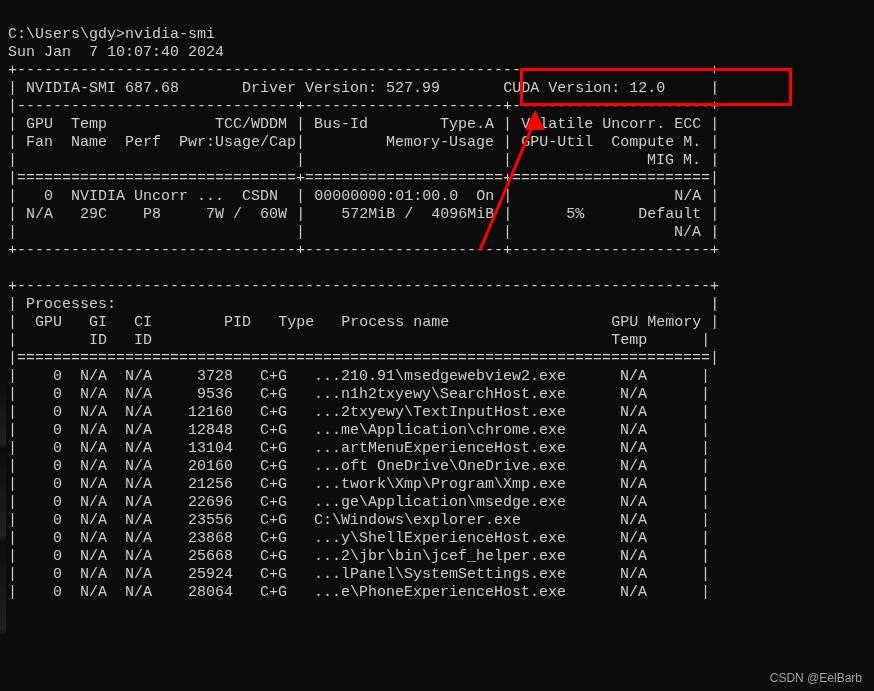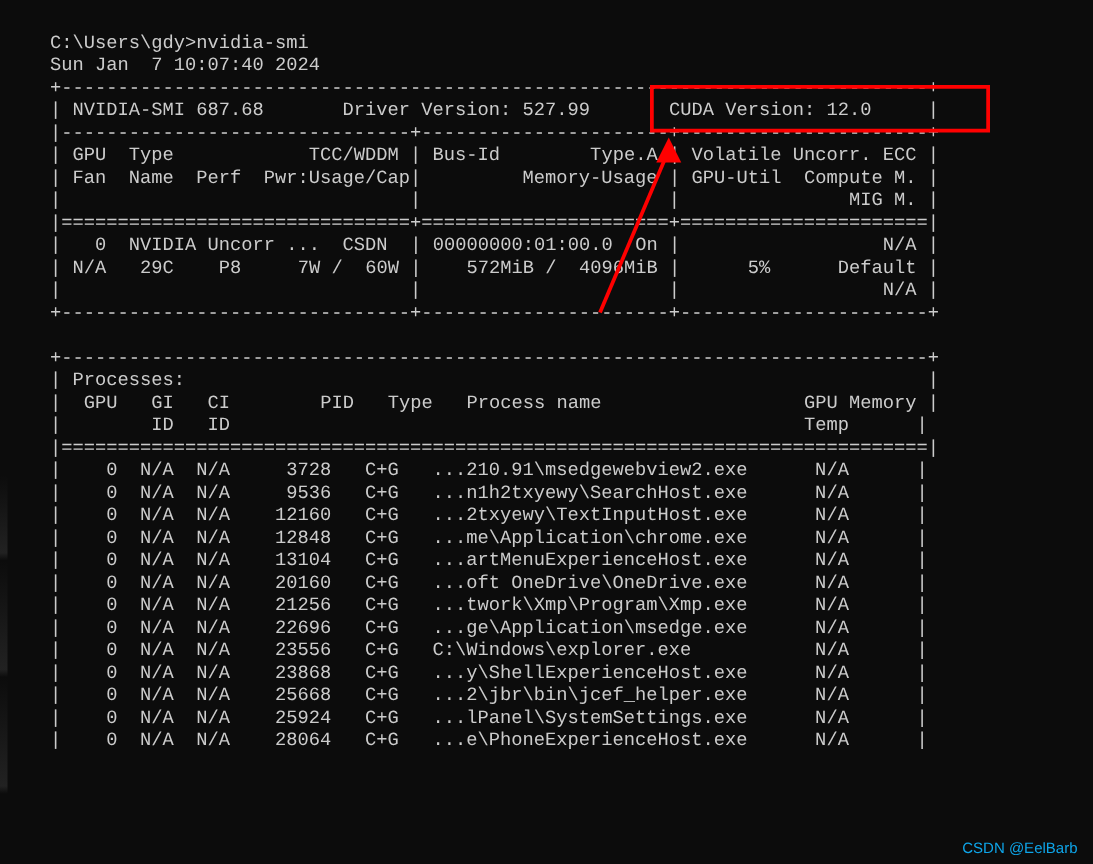--- a/index.html
+++ b/index.html
@@ -15,27 +15,26 @@
       line-height: 1.2;
       padding: 8px 0;
       position: relative;
       width: 874px;
       height: 691px;
       overflow: hidden;
     }
     .terminal {
       white-space: pre;
       padding-left: 8px;
-      margin-left: 32px;
     }
     .watermark {
       position: absolute;
       bottom: 6px;
       right: 12px;
-      color: #0ea5e9;
+      color: #a3a3a3;
       font-size: 12px;
       font-family: Arial, sans-serif;
     }
     .highlight-box {
       position: absolute;
       border: 3px solid #ff0000;
       background: transparent;
       pointer-events: none;
     }
     .cuda-box {
@@ -68,21 +67,21 @@
   </style>
 </head>
 <body>
 
 <div class="terminal">
 <span><span>C:\Users\gdy&gt;</span><span>nvidia-smi</span></span>
 <span>Sun Jan  7 10:07:40 2024</span>
 +-----------------------------------------------------------------------------+
 | <span>NVIDIA-SMI 687.68</span>       <span>Driver Version: 527.99</span>       <span>CUDA Version: 12.0</span>     |
 |-------------------------------+----------------------+----------------------+
-| <span>GPU  Type            TCC/WDDM</span> | <span>Bus-Id        Type.A</span> | <span>Volatile Uncorr. ECC</span> |
+| <span>GPU  Temp            TCC/WDDM</span> | <span>Bus-Id        Type.A</span> | <span>Volatile Uncorr. ECC</span> |
 | <span>Fan  Name  Perf  Pwr:Usage/Cap</span>|         <span>Memory-Usage</span> | <span>GPU-Util  Compute M.</span> |
 |                               |                      |               <span>MIG M.</span> |
 |===============================+======================+======================|
 |   <span>0</span>  <span>NVIDIA Uncorr ...</span>  <span>CSDN</span>  | <span>00000000:01:00.0</span>  <span>On</span> |                  <span>N/A</span> |
 | <span>N/A</span>   <span>29C</span>    <span>P8</span>     <span>7W /  60W</span> |    <span>572MiB /  4096MiB</span> |      <span>5%</span>      <span>Default</span> |
 |                               |                      |                  <span>N/A</span> |
 +-------------------------------+----------------------+----------------------+
 
 +-----------------------------------------------------------------------------+
 | <span>Processes:</span>                                                                  |

